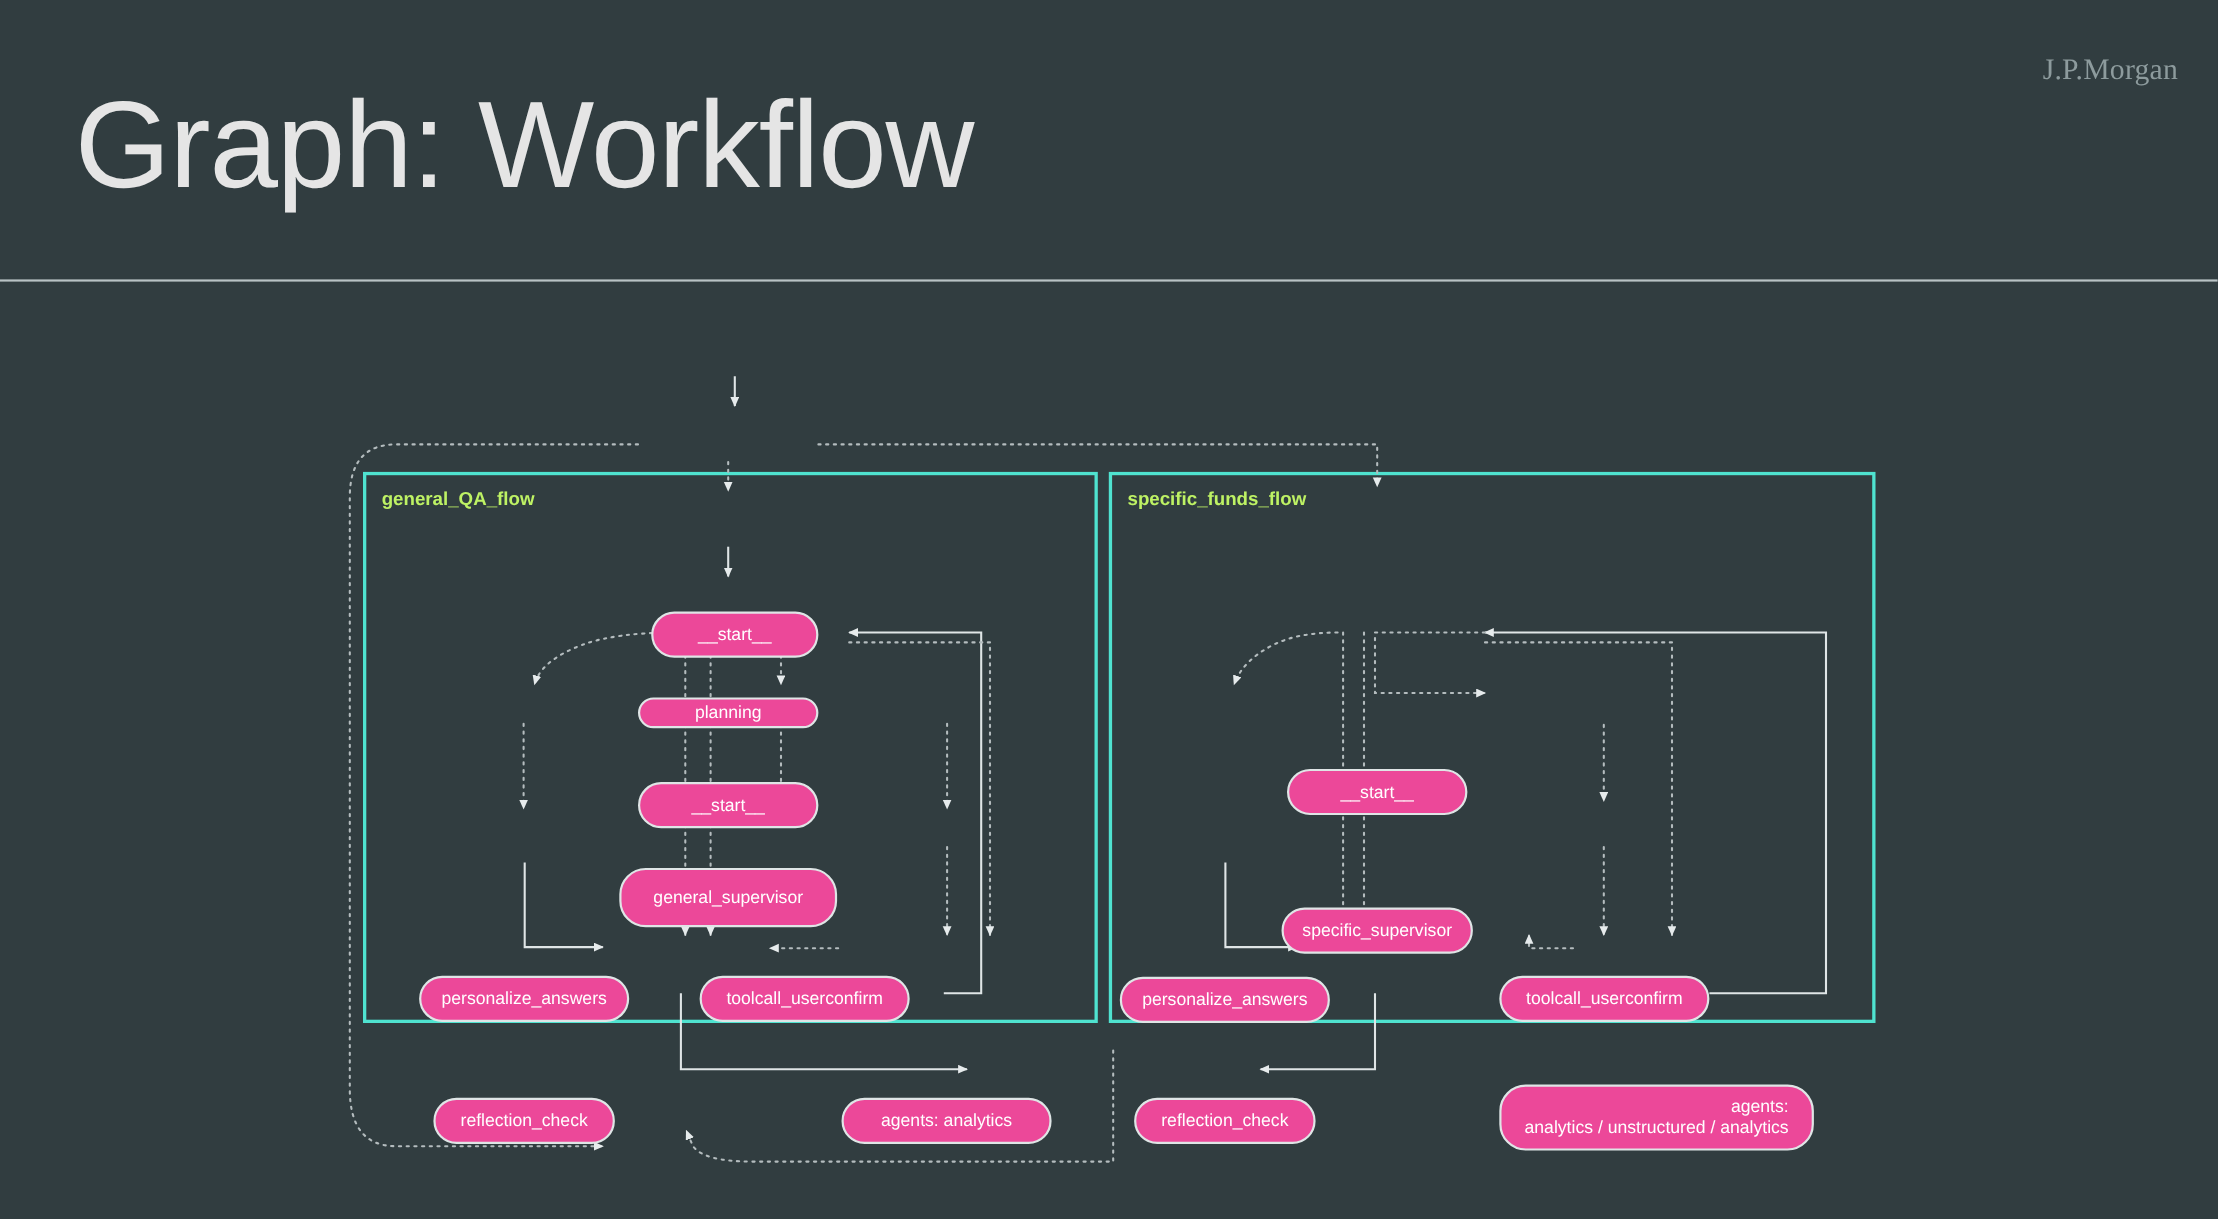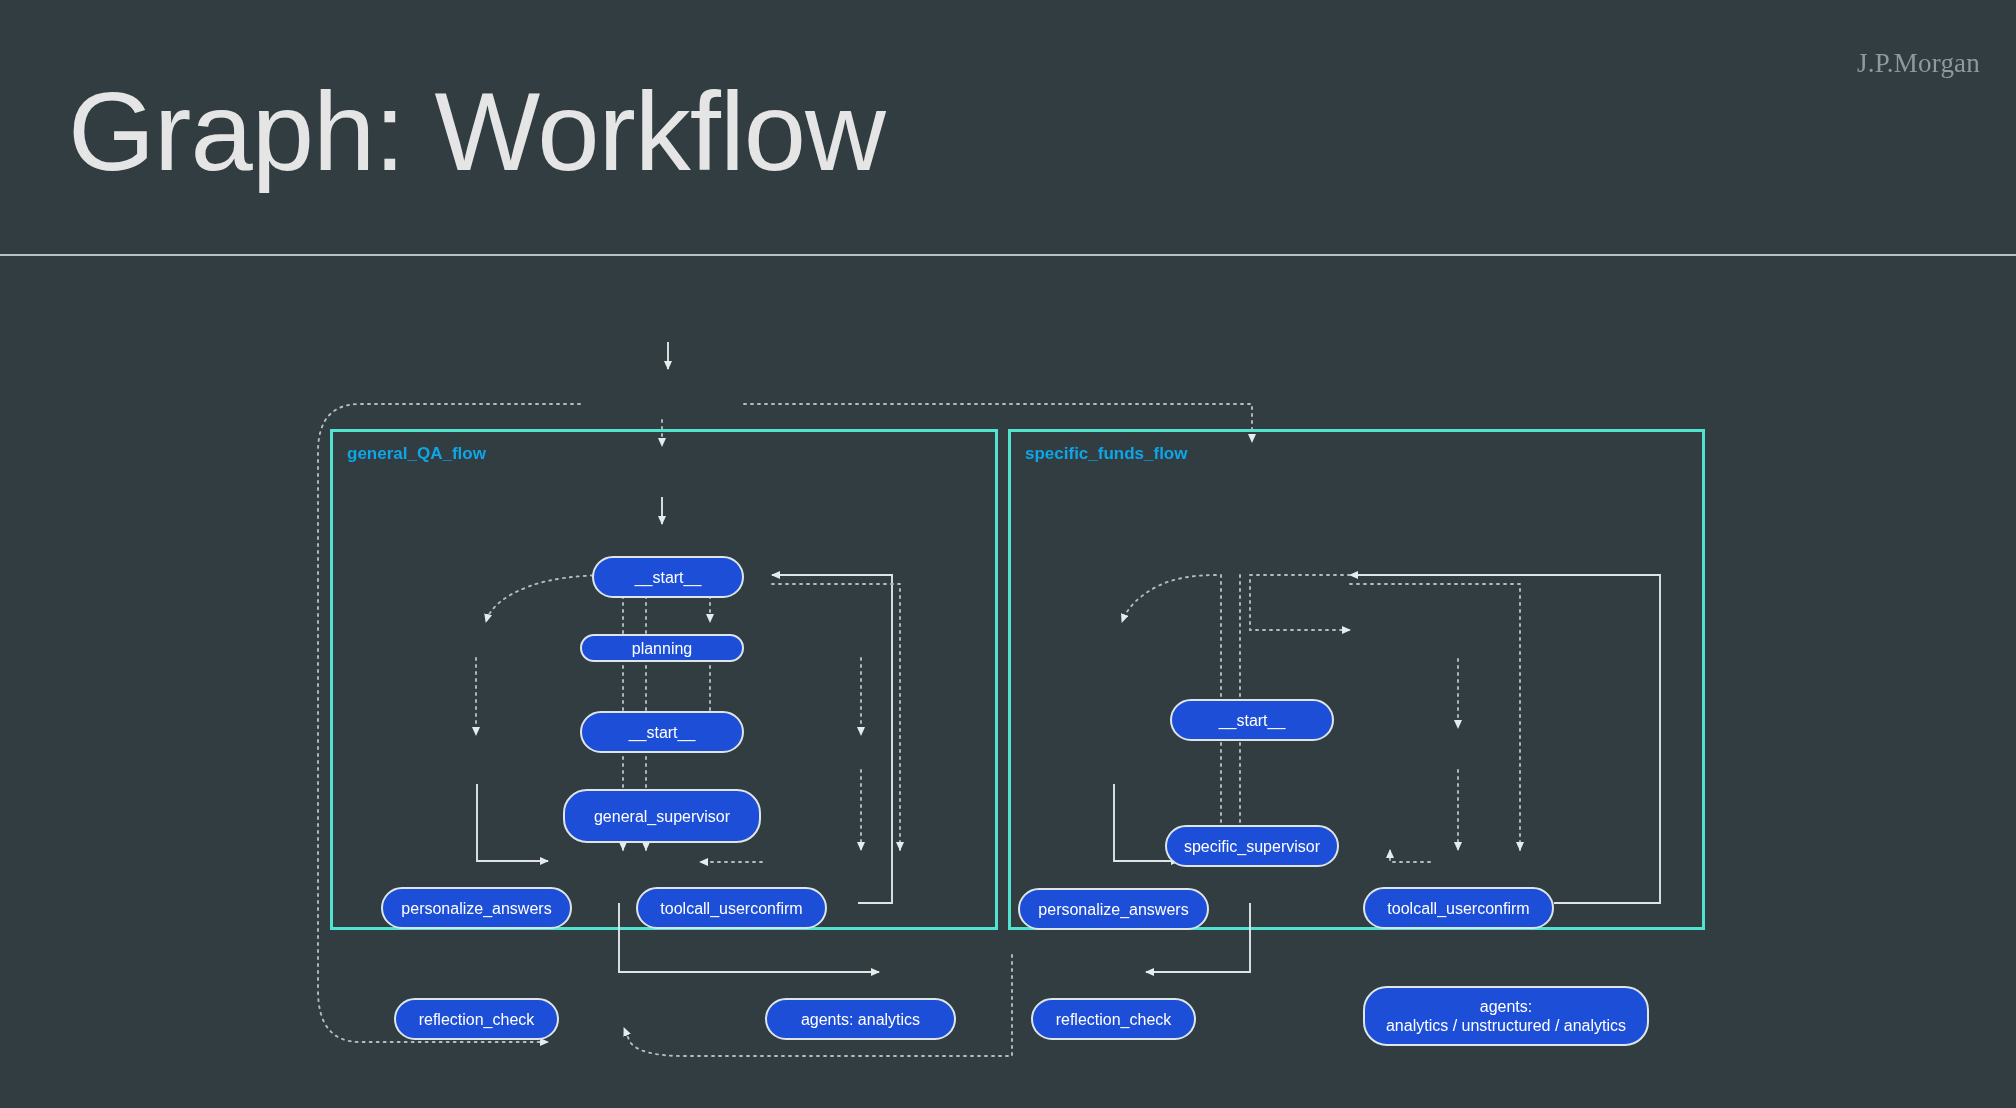--- a/index.html
+++ b/index.html
@@ -73,21 +73,21 @@
     position: absolute;
     border: 3px solid #4fe3d0;
     box-sizing: border-box;
   }
   .subgraph-label {
     position: absolute;
     top: 12px;
     left: 14px;
     font-size: 17px;
     font-weight: bold;
-    color: #0ea5e9;
+    color: #bef264;
     white-space: nowrap;
   }
   #subgraph-general {
     left: 330px;
     top: 173px;
     width: 668px;
     height: 501px;
   }
   #subgraph-specific {
     left: 1008px;
@@ -95,27 +95,27 @@
     width: 697px;
     height: 501px;
   }
 
   
   .node {
     position: absolute;
     box-sizing: border-box;
     border: 2px solid #dfe5e6;
     border-radius: 24px;
-    background: #1d4ed8;
+    background: #ec4899;
     color: #ffffff;
     font-size: 16px;
     display: flex;
     align-items: center;
     justify-content: center;
-    text-align: center;
+    text-align: right;
     line-height: 19px;
     white-space: pre-line;
     z-index: 5;
   }
 </style>
 </head>
 <body>
 
 <div id="header">
   <div id="page-title">Graph: Workflow</div>

